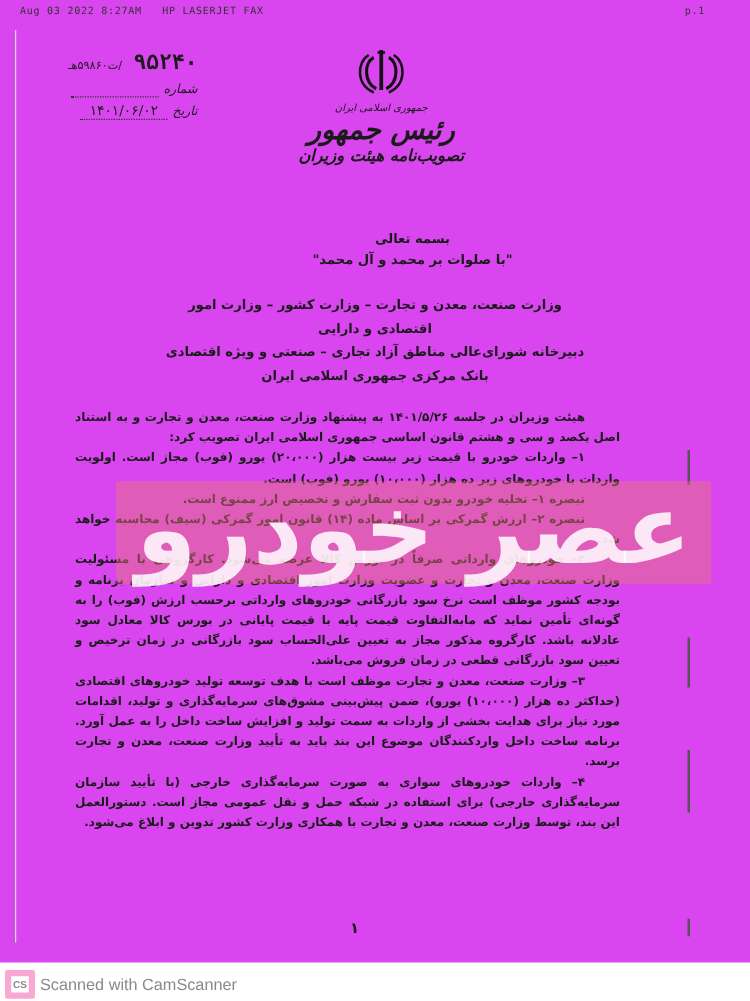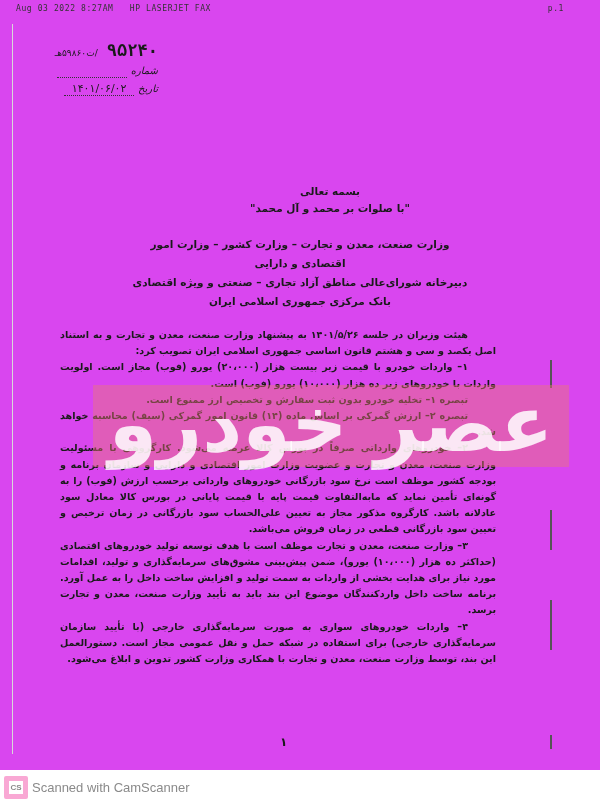--- a/index.html
+++ b/index.html
@@ -93,20 +93,33 @@
     <div class="ref-line">
       <span class="lbl">شماره</span>
       <span class="val">&nbsp;</span>
     </div>
     <div class="ref-line">
       <span class="lbl">تاریخ</span>
       <span class="val">۱۴۰۱/۰۶/۰۲</span>
     </div>
   </div>
 
+  <div class="emblem-block">
+    <svg class="emblem" viewBox="0 0 40 38">
+      <path d="M20 2 L20 34" stroke="#111" stroke-width="3"></path>
+      <path d="M14 8 C6 12 6 28 16 33" stroke="#111" stroke-width="2.5" fill="none"></path>
+      <path d="M26 8 C34 12 34 28 24 33" stroke="#111" stroke-width="2.5" fill="none"></path>
+      <path d="M10 6 C0 12 0 30 14 36" stroke="#111" stroke-width="2" fill="none"></path>
+      <path d="M30 6 C40 12 40 30 26 36" stroke="#111" stroke-width="2" fill="none"></path>
+      <path d="M17 4 L23 4" stroke="#111" stroke-width="2"></path>
+    </svg>
+    <div class="emblem-sub">جمهوری اسلامی ایران</div>
+    <div class="emblem-title">رئیس جمهور</div>
+    <div class="emblem-caption">تصویب‌نامه هیئت وزیران</div>
+  </div>
 
   <div class="bismillah">
     <div>بسمه تعالی</div>
     <div>"با صلوات بر محمد و آل محمد"</div>
   </div>
 
   <div class="addressees">
     <div>وزارت صنعت، معدن و تجارت – وزارت کشور – وزارت امور اقتصادی و دارایی</div>
     <div>دبیرخانه شورای‌عالی مناطق آزاد تجاری – صنعتی و ویژه اقتصادی</div>
     <div>بانک مرکزی جمهوری اسلامی ایران</div>

